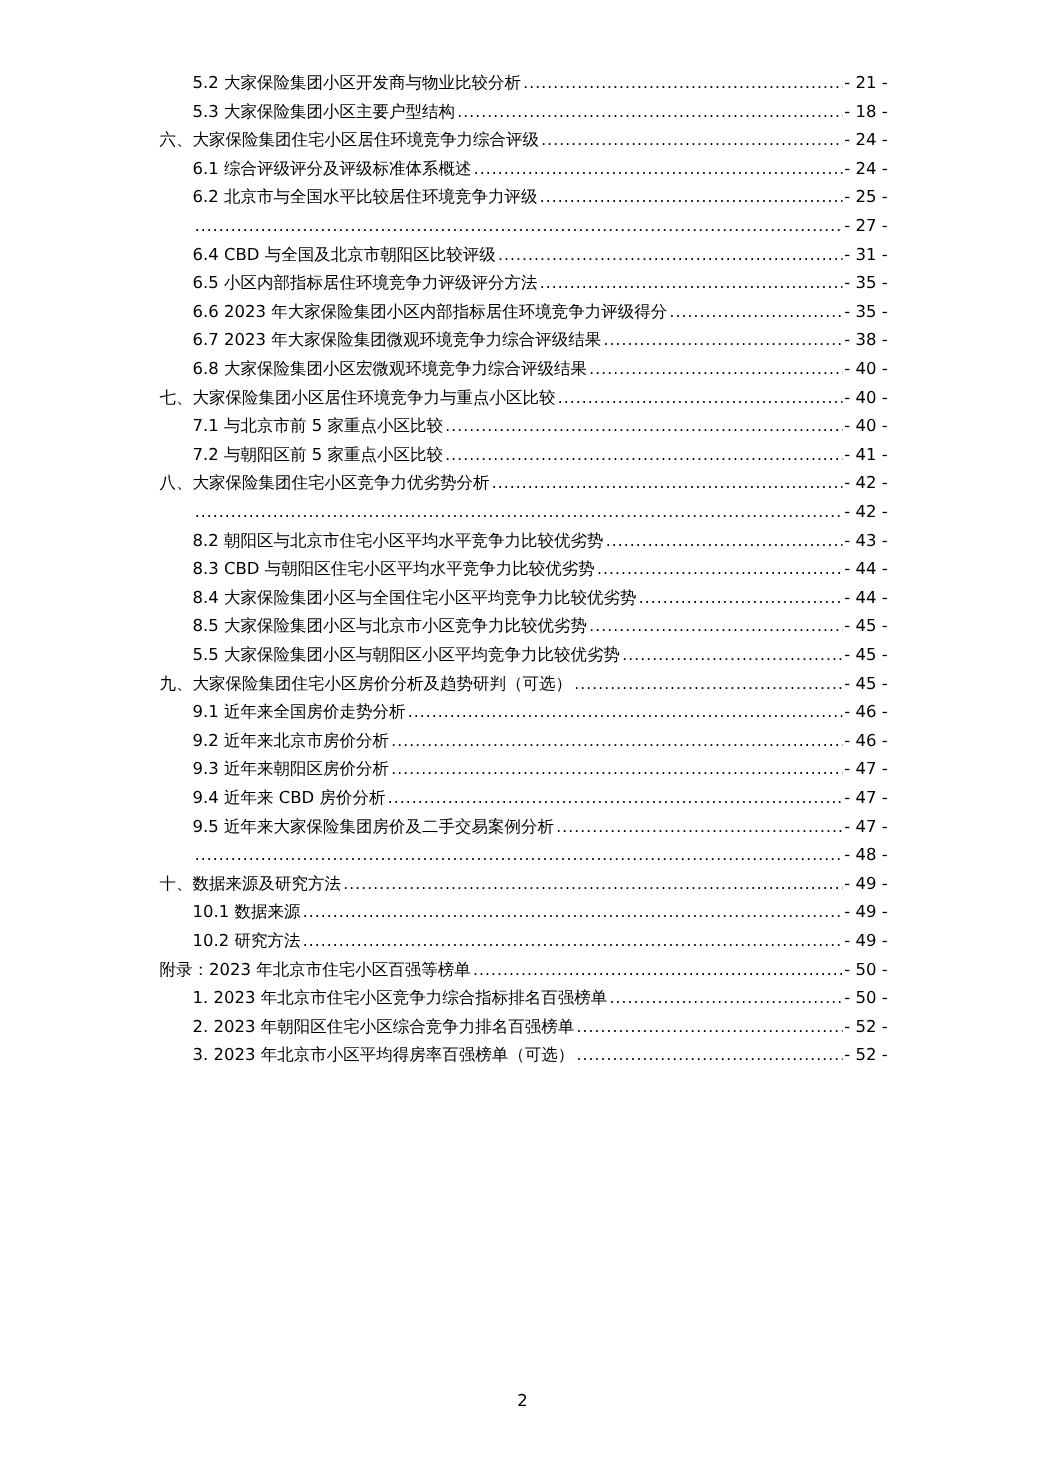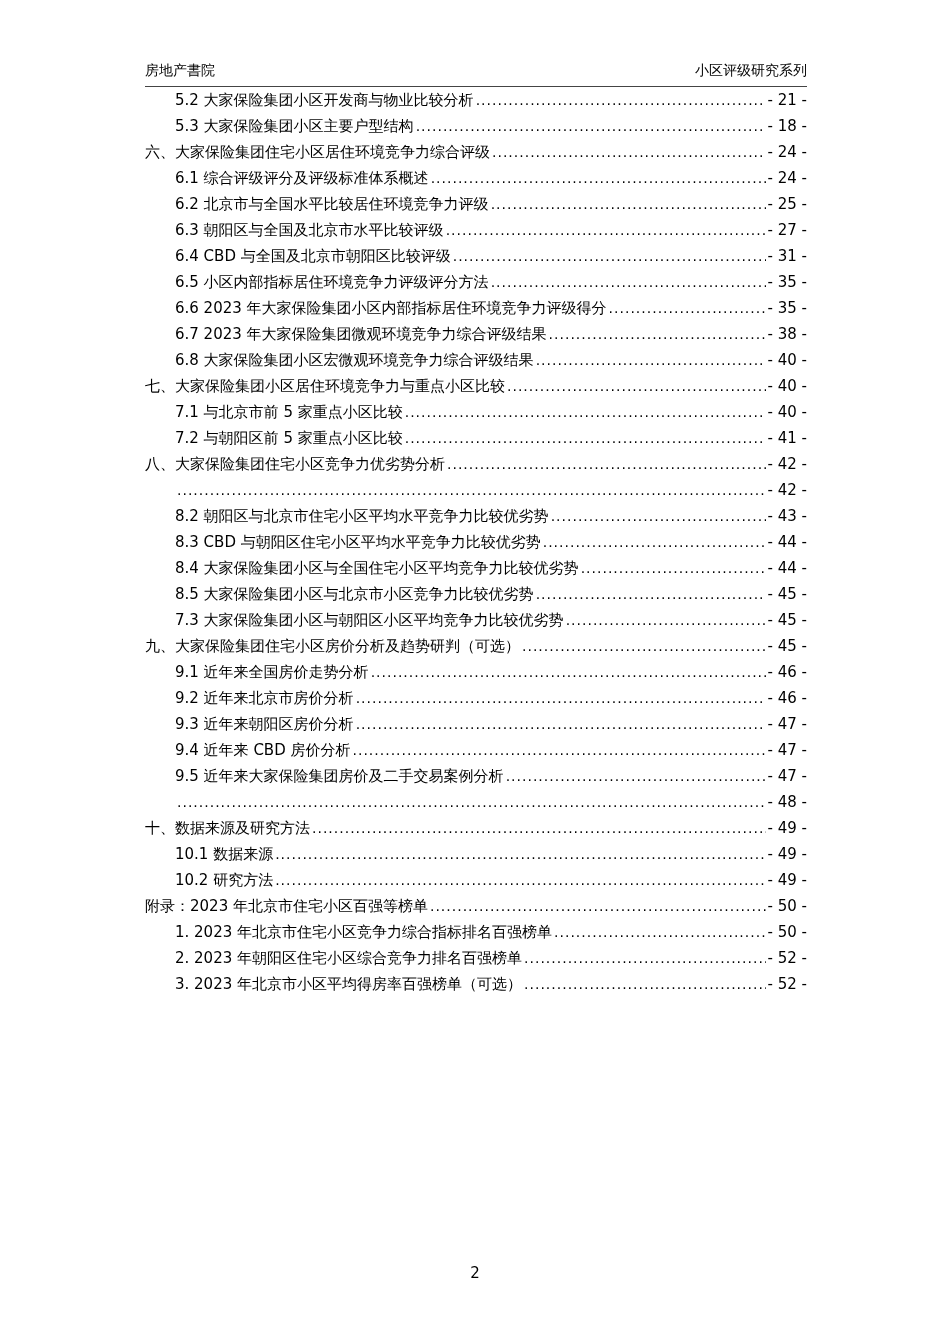--- a/index.html
+++ b/index.html
@@ -57,24 +57,20 @@
     width: 950px;
     text-align: center;
     font-size: 15px;
   }
 </style>
 </head>
 <body>
 
 <div class="page">
 
-  <div class="header">
-    <span class="header-left">房地产書院</span>
-    <span class="header-right">小区评级研究系列</span>
-  </div>
 
   <div class="toc">
       <div class="toc-row level-1">
     <span class="toc-label">5.2 大家保险集团小区开发商与物业比较分析</span>
     <span class="dot-leader"></span>
     <span class="toc-page">- 21 -</span>
   </div>
       <div class="toc-row level-1">
     <span class="toc-label">5.3 大家保险集团小区主要户型结构</span>
     <span class="dot-leader"></span>
@@ -89,21 +85,20 @@
     <span class="toc-label">6.1 综合评级评分及评级标准体系概述</span>
     <span class="dot-leader"></span>
     <span class="toc-page">- 24 -</span>
   </div>
       <div class="toc-row level-1">
     <span class="toc-label">6.2 北京市与全国水平比较居住环境竞争力评级</span>
     <span class="dot-leader"></span>
     <span class="toc-page">- 25 -</span>
   </div>
       <div class="toc-row level-1">
-    <span class="toc-label">6.3 朝阳区与全国及北京市水平比较评级</span>
     <span class="dot-leader"></span>
     <span class="toc-page">- 27 -</span>
   </div>
       <div class="toc-row level-1">
     <span class="toc-label">6.4 CBD 与全国及北京市朝阳区比较评级</span>
     <span class="dot-leader"></span>
     <span class="toc-page">- 31 -</span>
   </div>
       <div class="toc-row level-1">
     <span class="toc-label">6.5 小区内部指标居住环境竞争力评级评分方法</span>
@@ -163,21 +158,21 @@
     <span class="toc-label">8.4 大家保险集团小区与全国住宅小区平均竞争力比较优劣势</span>
     <span class="dot-leader"></span>
     <span class="toc-page">- 44 -</span>
   </div>
       <div class="toc-row level-1">
     <span class="toc-label">8.5 大家保险集团小区与北京市小区竞争力比较优劣势</span>
     <span class="dot-leader"></span>
     <span class="toc-page">- 45 -</span>
   </div>
       <div class="toc-row level-1">
-    <span class="toc-label">7.3 大家保险集团小区与朝阳区小区平均竞争力比较优劣势</span>
+    <span class="toc-label">5.5 大家保险集团小区与朝阳区小区平均竞争力比较优劣势</span>
     <span class="dot-leader"></span>
     <span class="toc-page">- 45 -</span>
   </div>
       <div class="toc-row level-0">
     <span class="toc-label">九、大家保险集团住宅小区房价分析及趋势研判（可选）</span>
     <span class="dot-leader"></span>
     <span class="toc-page">- 45 -</span>
   </div>
       <div class="toc-row level-1">
     <span class="toc-label">9.1 近年来全国房价走势分析</span>

